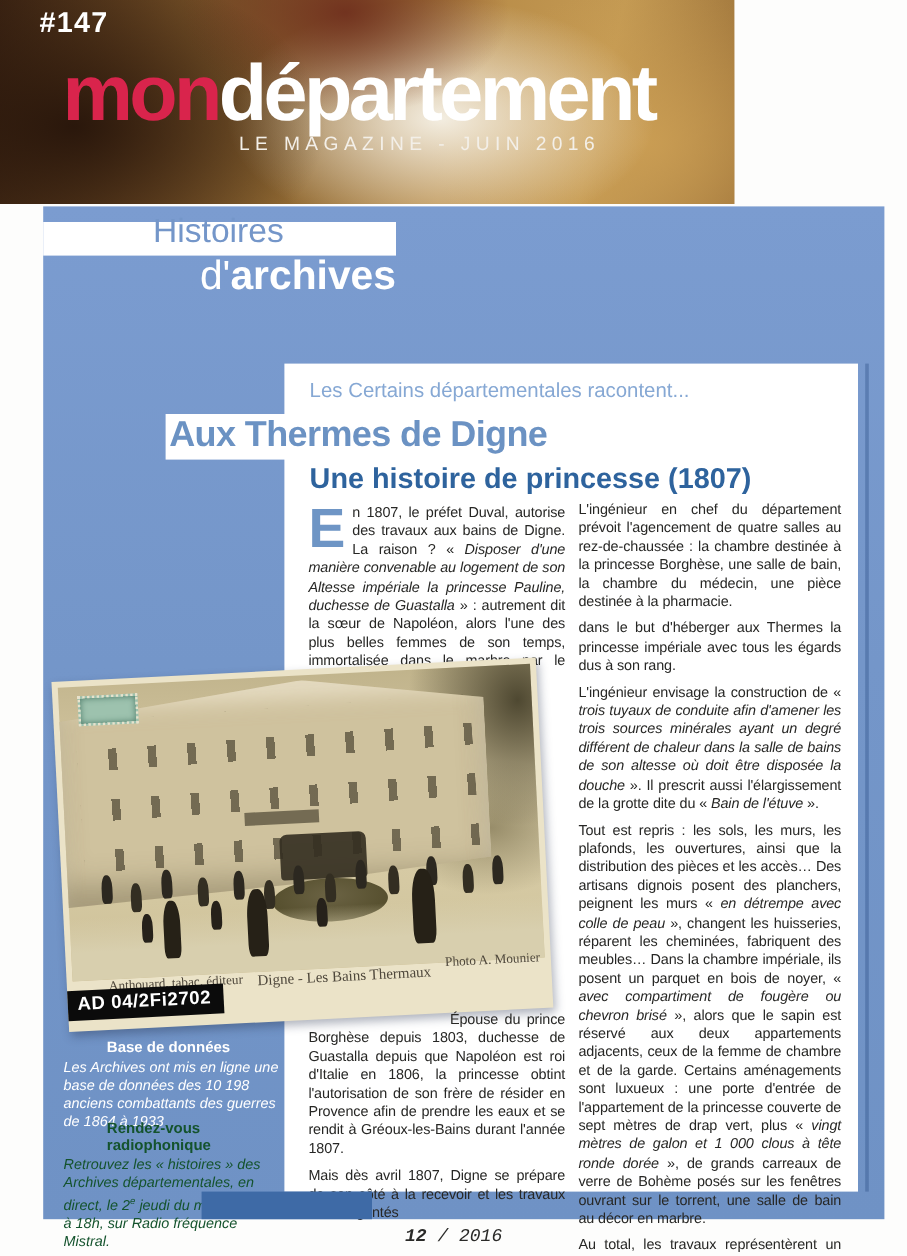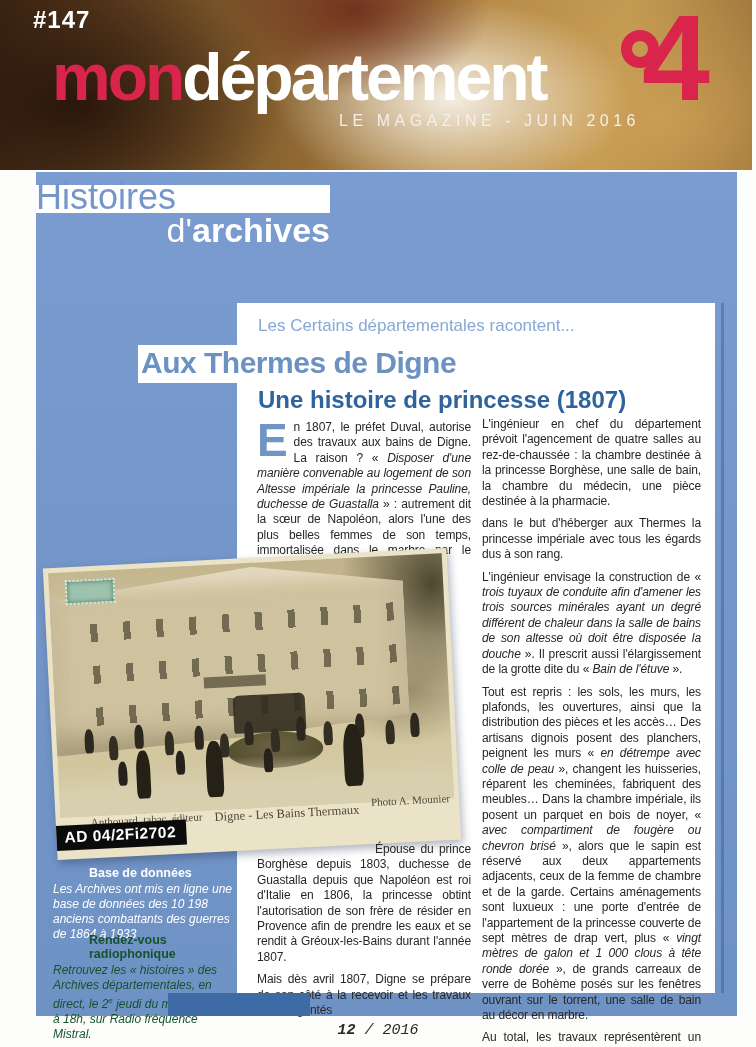--- a/index.html
+++ b/index.html
@@ -1,42 +1,42 @@
 <!DOCTYPE html>
 <html><head>
 <meta charset="utf-8">
 <style>
   html,body{margin:0;padding:0;background:#ffffff;}
   .page{position:relative;width:756px;height:1047px;background:#fdfdfc;overflow:hidden;
         font-family:"Liberation Sans",sans-serif;}
 
   
-  .banner{position:absolute;left:0;top:0;width:752px;height:170px;overflow:hidden;
+  .banner{position:absolute;left:0;top:0;width:612px;height:170px;overflow:hidden;
     background:
       radial-gradient(ellipse 300px 190px at 10% 62%, rgba(38,20,10,.92), rgba(38,20,10,0) 70%),
       radial-gradient(ellipse 190px 120px at 47% 6%, rgba(112,48,30,.95), rgba(112,48,30,0) 72%),
       radial-gradient(ellipse 270px 150px at 60% 58%, rgba(246,242,232,.96), rgba(246,242,232,0) 66%),
       radial-gradient(ellipse 240px 170px at 88% 70%, rgba(205,160,85,.85), rgba(205,160,85,0) 75%),
       linear-gradient(103deg,#3c2413 0%,#6d4a24 22%,#8f6832 42%,#b98d49 62%,#c49a53 80%,#9a7038 100%);}
   .issue{position:absolute;left:33px;top:6px;color:#ffffff;font-size:24px;font-weight:bold;letter-spacing:1px;}
   .masthead{position:absolute;left:52px;top:44px;font-size:66px;font-weight:bold;letter-spacing:-3px;
             line-height:1;white-space:nowrap;}
   .masthead .mon{color:#d9244c;}
   .masthead .dep{color:#ffffff;}
   .tagline{position:absolute;right:112px;top:112px;color:#f3efe8;font-size:16px;letter-spacing:4.5px;font-weight:400;}
   .logo-ring{position:absolute;left:621px;top:30px;width:16px;height:16px;border:11px solid #d9244c;border-radius:50%;}
   .logo-four{position:absolute;left:642px;top:-9px;color:#d9244c;font-size:122px;font-weight:bold;line-height:1.1;}
 
   
   .blue-panel{position:absolute;left:36px;top:172px;width:701px;height:844px;
     background:linear-gradient(180deg,#7b9cd0 0%,#7496c9 45%,#6f92c5 100%);}
   .panel-edge{position:absolute;left:685px;top:131px;width:3px;height:690px;background:rgba(45,80,135,.38);}
   .hist-bar{position:absolute;left:0px;top:13px;width:294px;height:28px;background:#ffffff;}
-  .hist-line1{position:absolute;left:0px;top:7px;width:292px;text-align:left;color:#7496c9;
-              font-size:36px;line-height:1;font-weight:400;}
+  .hist-line1{position:absolute;left:0px;top:7px;width:292px;text-align:center;color:#7496c9;
+              font-size:28px;line-height:1;font-weight:400;}
   .hist-line2{position:absolute;left:0px;top:41px;width:294px;text-align:right;color:#ffffff;
               font-size:34px;line-height:1;}
   .hist-line2 .thin{font-weight:300;}
   .hist-line2 .bold{font-weight:bold;}
 
   
   .content-box{position:absolute;left:237px;top:303px;width:478px;height:690px;background:#ffffff;}
   .heading-box{position:absolute;left:138px;top:345px;width:577px;height:38px;background:#ffffff;}
   .kicker{position:absolute;left:258px;top:316px;color:#86a8d4;font-size:17px;}
   .art-title{position:absolute;left:141px;top:346px;color:#6b92c3;font-size:30px;font-weight:bold;letter-spacing:-0.5px;}

